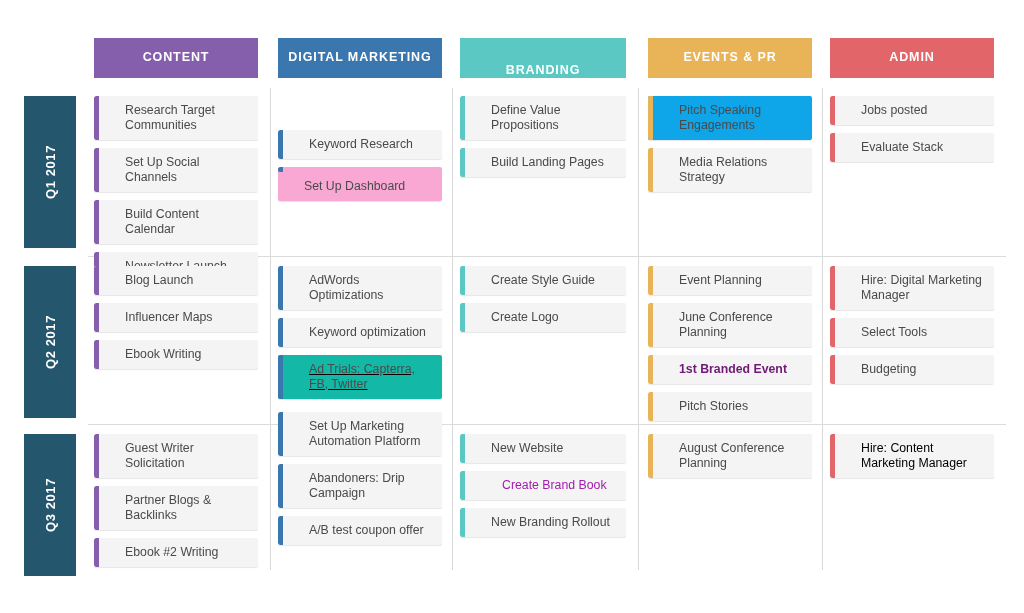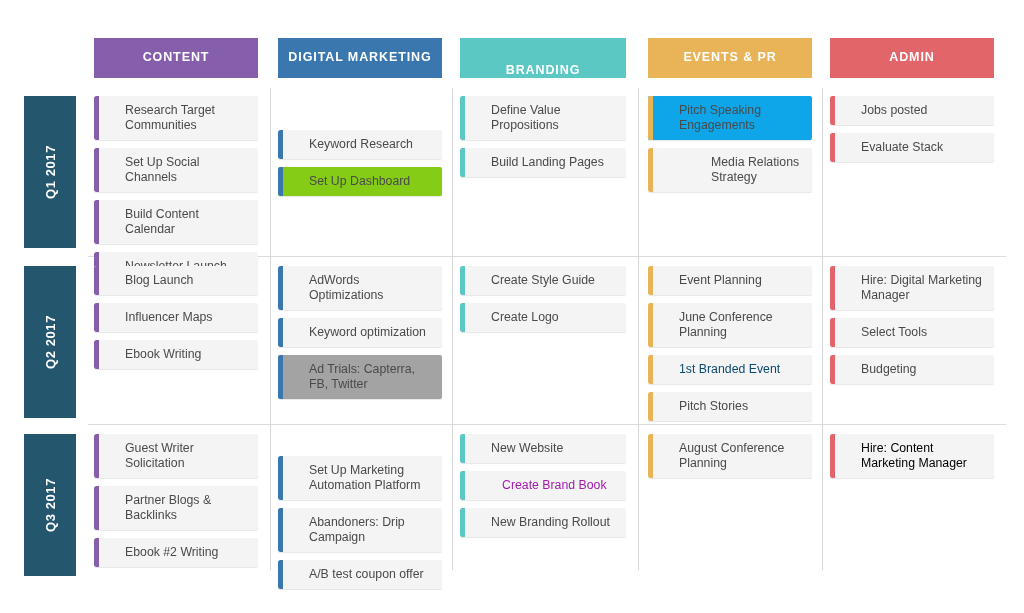--- a/index.html
+++ b/index.html
@@ -174,21 +174,21 @@
           <div class="task-card" style="background: rgb(244, 244, 244);">
             <div class="accent" style="background: rgb(133, 95, 172);"></div>
             <div class="task-label" style="color: rgb(74, 74, 74);">Newsletter Launch</div>
           </div>
         </div>
         <div class="lane" style="left: 278px; top: 96px; width: 164px; margin-top: 34px;">
           <div class="task-card" style="background: rgb(244, 244, 244);">
             <div class="accent" style="background: rgb(58, 119, 174);"></div>
             <div class="task-label" style="color: rgb(74, 74, 74);">Keyword Research</div>
           </div>
-          <div class="task-card" style="background: #84cc16;">
+          <div class="task-card" style="background: #f9a8d4; flex-direction: column;">
             <div class="accent" style="background: rgb(58, 119, 174);"></div>
             <div class="task-label" style="color: rgb(74, 74, 74);">Set Up Dashboard</div>
           </div>
         </div>
         <div class="lane" style="left: 460px; top: 96px; width: 166px;">
           <div class="task-card" style="background: rgb(244, 244, 244);">
             <div class="accent" style="background: rgb(91, 200, 196);"></div>
             <div class="task-label" style="color: rgb(74, 74, 74);">Define Value Propositions</div>
           </div>
           <div class="task-card" style="background: rgb(244, 244, 244);">
@@ -196,21 +196,21 @@
             <div class="task-label" style="color: rgb(74, 74, 74);">Build Landing Pages</div>
           </div>
         </div>
         <div class="lane" style="left: 648px; top: 96px; width: 164px;">
           <div class="task-card" style="background: #0ea5e9;">
             <div class="accent" style="background: rgb(232, 180, 87);"></div>
             <div class="task-label" style="color: rgb(74, 74, 74);">Pitch Speaking Engagements</div>
           </div>
           <div class="task-card" style="background: rgb(244, 244, 244);">
             <div class="accent" style="background: rgb(232, 180, 87);"></div>
-            <div class="task-label" style="color: rgb(74, 74, 74); margin-left: 32px;">Media Relations Strategy</div>
+            <div class="task-label" style="color: rgb(74, 74, 74);">Media Relations Strategy</div>
           </div>
         </div>
         <div class="lane" style="left: 830px; top: 96px; width: 164px;">
           <div class="task-card" style="background: rgb(244, 244, 244);">
             <div class="accent" style="background: rgb(226, 101, 106);"></div>
             <div class="task-label" style="color: rgb(74, 74, 74);">Jobs posted</div>
           </div>
           <div class="task-card" style="background: rgb(244, 244, 244);">
             <div class="accent" style="background: rgb(226, 101, 106);"></div>
             <div class="task-label" style="color: rgb(74, 74, 74);">Evaluate Stack</div>
@@ -235,21 +235,21 @@
         </div>
         <div class="lane" style="left: 278px; top: 266px; width: 164px;">
           <div class="task-card" style="background: rgb(244, 244, 244);">
             <div class="accent" style="background: rgb(58, 119, 174);"></div>
             <div class="task-label" style="color: rgb(74, 74, 74);">AdWords Optimizations</div>
           </div>
           <div class="task-card" style="background: rgb(244, 244, 244);">
             <div class="accent" style="background: rgb(58, 119, 174);"></div>
             <div class="task-label" style="color: rgb(74, 74, 74);">Keyword optimization</div>
           </div>
-          <div class="task-card" style="background: #a3a3a3;">
+          <div class="task-card" style="background: #14b8a6; text-decoration: underline;">
             <div class="accent" style="background: rgb(58, 119, 174);"></div>
             <div class="task-label" style="color: rgb(74, 74, 74);">Ad Trials: Capterra, FB, Twitter</div>
           </div>
         </div>
         <div class="lane" style="left: 460px; top: 266px; width: 166px;">
           <div class="task-card" style="background: rgb(244, 244, 244);">
             <div class="accent" style="background: rgb(91, 200, 196);"></div>
             <div class="task-label" style="color: rgb(74, 74, 74);">Create Style Guide</div>
           </div>
           <div class="task-card" style="background: rgb(244, 244, 244);">
@@ -261,21 +261,21 @@
           <div class="task-card" style="background: rgb(244, 244, 244);">
             <div class="accent" style="background: rgb(232, 180, 87);"></div>
             <div class="task-label" style="color: rgb(74, 74, 74);">Event Planning</div>
           </div>
           <div class="task-card" style="background: rgb(244, 244, 244);">
             <div class="accent" style="background: rgb(232, 180, 87);"></div>
             <div class="task-label" style="color: rgb(74, 74, 74);">June Conference Planning</div>
           </div>
           <div class="task-card" style="background: rgb(244, 244, 244);">
             <div class="accent" style="background: rgb(232, 180, 87);"></div>
-            <div class="task-label" style="color: #0c4a6e;">1st Branded Event</div>
+            <div class="task-label" style="color: #701a75; font-weight: bold;">1st Branded Event</div>
           </div>
           <div class="task-card" style="background: rgb(244, 244, 244);">
             <div class="accent" style="background: rgb(232, 180, 87);"></div>
             <div class="task-label" style="color: rgb(74, 74, 74);">Pitch Stories</div>
           </div>
         </div>
         <div class="lane" style="left: 830px; top: 266px; width: 164px;">
           <div class="task-card" style="background: rgb(244, 244, 244);">
             <div class="accent" style="background: rgb(226, 101, 106);"></div>
             <div class="task-label" style="color: rgb(74, 74, 74);">Hire: Digital Marketing Manager</div>
@@ -299,21 +299,21 @@
           </div>
           <div class="task-card" style="background: rgb(244, 244, 244);">
             <div class="accent" style="background: rgb(133, 95, 172);"></div>
             <div class="task-label" style="color: rgb(74, 74, 74);">Partner Blogs &amp; Backlinks</div>
           </div>
           <div class="task-card" style="background: rgb(244, 244, 244);">
             <div class="accent" style="background: rgb(133, 95, 172);"></div>
             <div class="task-label" style="color: rgb(74, 74, 74);">Ebook #2 Writing</div>
           </div>
         </div>
-        <div class="lane" style="left: 278px; top: 456px; width: 164px;">
+        <div class="lane" style="left: 278px; top: 412px; width: 164px;">
           <div class="task-card" style="background: rgb(244, 244, 244);">
             <div class="accent" style="background: rgb(58, 119, 174);"></div>
             <div class="task-label" style="color: rgb(74, 74, 74);">Set Up Marketing Automation Platform</div>
           </div>
           <div class="task-card" style="background: rgb(244, 244, 244);">
             <div class="accent" style="background: rgb(58, 119, 174);"></div>
             <div class="task-label" style="color: rgb(74, 74, 74);">Abandoners: Drip Campaign</div>
           </div>
           <div class="task-card" style="background: rgb(244, 244, 244);">
             <div class="accent" style="background: rgb(58, 119, 174);"></div>

